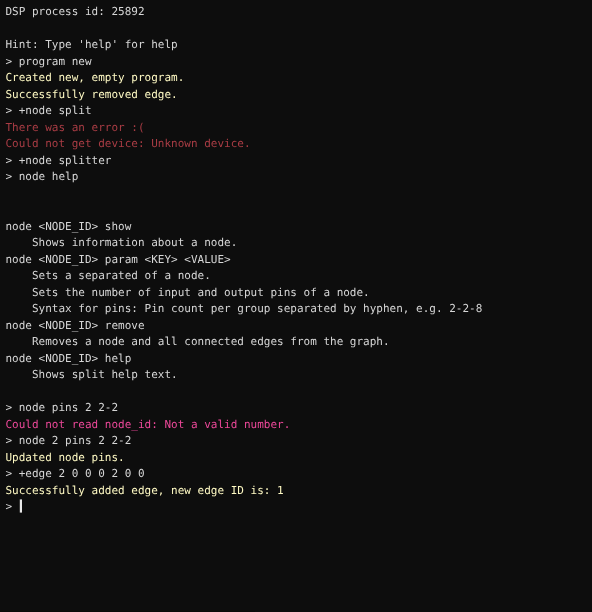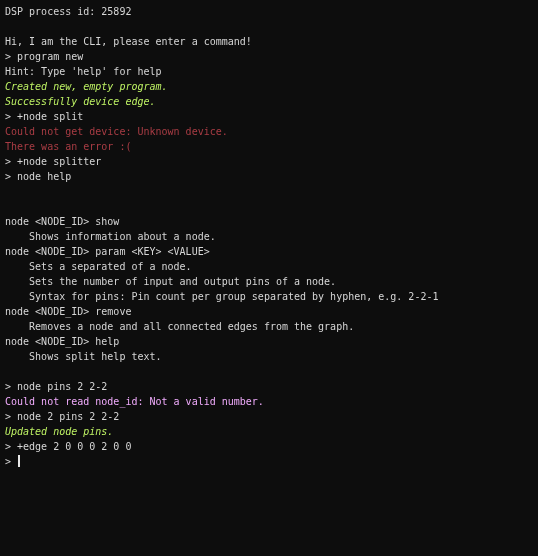--- a/index.html
+++ b/index.html
@@ -28,61 +28,61 @@
     line-height: 15px;
     height: 15px;
     white-space: pre;
     letter-spacing: 0px;
     color: #d6d6d6;
   }
   .line.blank {
     height: 15px;
   }
   .c-default { color: #d6d6d6; }
-  .c-success { color: #bef264; font-style: italic; }
+  .c-success { color: #fef9c3; }
   .c-error   { color: #a83c44; }
-  .c-warning { color: #f0abfc; }
+  .c-warning { color: #ec4899; }
 
   .cursor {
     display: inline-block;
     width: 2px;
     height: 12px;
     background: #e8e8e8;
     vertical-align: -2px;
     margin-left: 1px;
   }
 </style>
 </head>
 <body>
 
 <div id="terminal">
     <div class="line c-default">DSP process id: 25892</div>
     <div class="line c-default blank"></div>
-    <div class="line c-default">Hi, I am the CLI, please enter a command!</div>
+    <div class="line c-default">Hint: Type 'help' for help</div>
     <div class="line c-default">&gt; program new</div>
-    <div class="line c-default">Hint: Type 'help' for help</div>
     <div class="line c-success">Created new, empty program.</div>
-    <div class="line c-success">Successfully device edge.</div>
+    <div class="line c-success">Successfully removed edge.</div>
     <div class="line c-default">&gt; +node split</div>
+    <div class="line c-error">There was an error :(</div>
     <div class="line c-error">Could not get device: Unknown device.</div>
-    <div class="line c-error">There was an error :(</div>
     <div class="line c-default">&gt; +node splitter</div>
     <div class="line c-default">&gt; node help</div>
     <div class="line c-default blank"></div>
     <div class="line c-default blank"></div>
     <div class="line c-default">node &lt;NODE_ID&gt; show</div>
     <div class="line c-default">    Shows information about a node.</div>
     <div class="line c-default">node &lt;NODE_ID&gt; param &lt;KEY&gt; &lt;VALUE&gt;</div>
     <div class="line c-default">    Sets a separated of a node.</div>
     <div class="line c-default">    Sets the number of input and output pins of a node.</div>
-    <div class="line c-default">    Syntax for pins: Pin count per group separated by hyphen, e.g. 2-2-1</div>
+    <div class="line c-default">    Syntax for pins: Pin count per group separated by hyphen, e.g. 2-2-8</div>
     <div class="line c-default">node &lt;NODE_ID&gt; remove</div>
     <div class="line c-default">    Removes a node and all connected edges from the graph.</div>
     <div class="line c-default">node &lt;NODE_ID&gt; help</div>
     <div class="line c-default">    Shows split help text.</div>
     <div class="line c-default blank"></div>
     <div class="line c-default">&gt; node pins 2 2-2</div>
     <div class="line c-warning">Could not read node_id: Not a valid number.</div>
     <div class="line c-default">&gt; node 2 pins 2 2-2</div>
     <div class="line c-success">Updated node pins.</div>
     <div class="line c-default">&gt; +edge 2 0 0 0 2 0 0</div>
+    <div class="line c-success">Successfully added edge, new edge ID is: 1</div>
     <div class="line c-default">&gt; <span class="cursor"></span></div>
   </div>
 
 </body></html>

